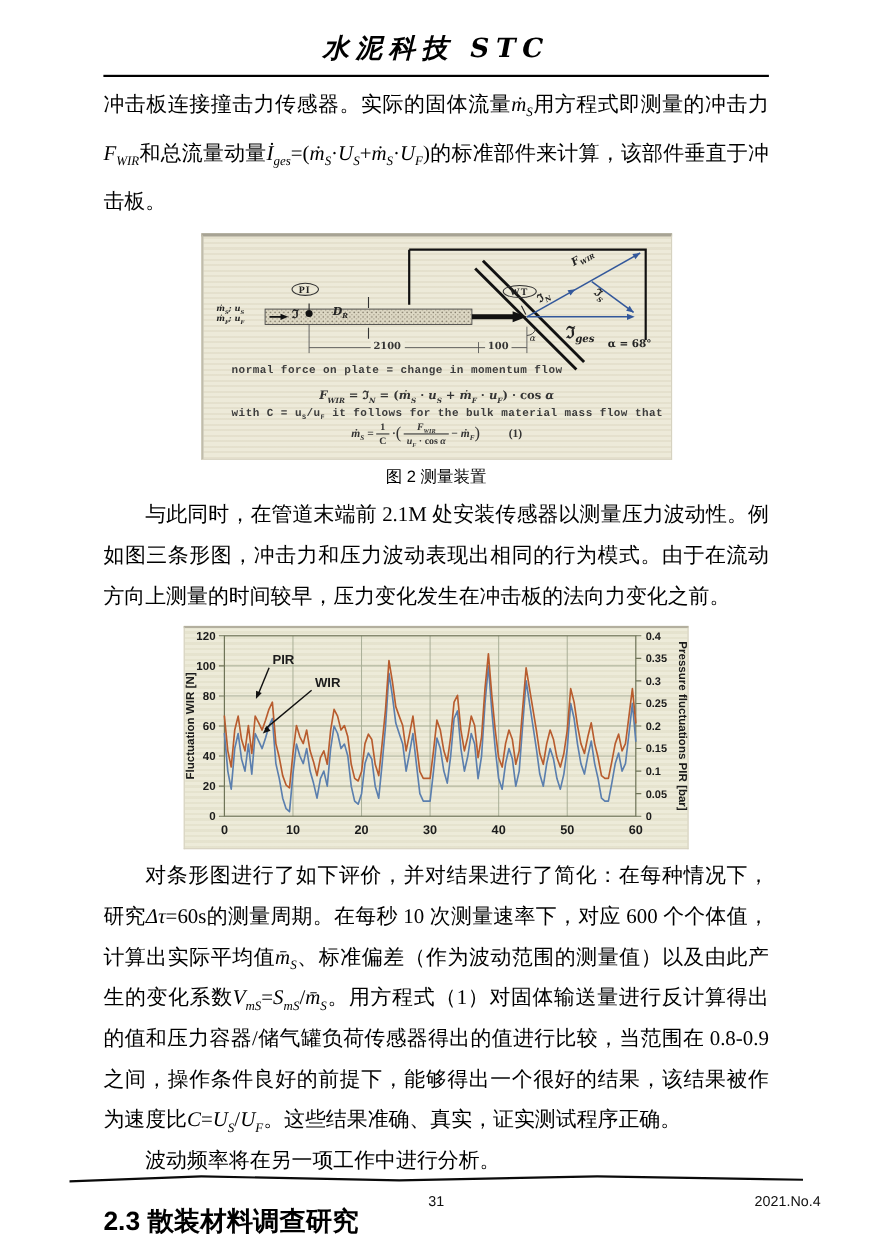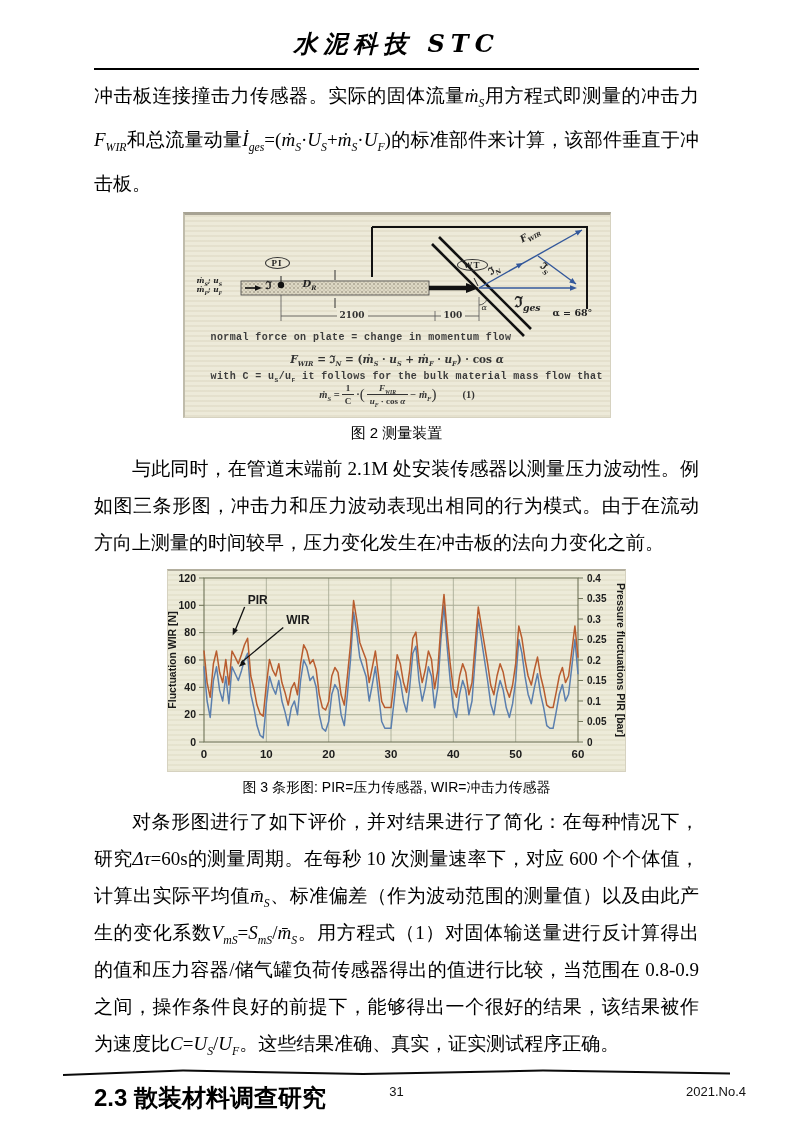--- a/index.html
+++ b/index.html
@@ -223,24 +223,24 @@
             <polyline points="36.0,95.8 39.1,130.0 42.2,146.4 45.4,109.5 48.5,95.8 51.6,119.1 54.7,130.0 57.8,105.4 60.9,132.7 64.0,95.8 67.2,102.7 70.3,109.5 73.4,99.9 76.5,89.0 79.6,82.2 82.8,123.2 85.9,136.8 89.0,154.6 92.1,164.2 95.2,166.9 98.3,132.7 101.5,105.4 104.6,116.3 107.7,123.2 110.8,109.5 113.9,130.0 117.0,140.9 120.2,154.6 123.3,136.8 126.4,130.0 129.5,143.7 132.6,109.5 135.7,89.0 138.9,95.8 142.0,109.5 145.1,105.4 148.2,116.3 151.3,143.7 154.4,157.3 157.6,160.1 160.7,150.5 163.8,123.2 166.9,113.6 170.0,119.1 173.1,143.7 176.3,154.6 179.4,123.2 182.5,89.0 185.6,41.2 188.7,61.7 191.8,86.3 194.9,95.8 198.1,105.4 201.2,130.0 204.3,113.6 207.4,95.8 210.5,123.2 213.7,150.5 216.8,157.3 219.9,157.3 223.0,157.3 226.1,130.0 229.2,99.9 232.3,109.5 235.5,130.0 238.6,140.9 241.7,116.3 244.8,82.2 247.9,75.3 251.0,109.5 254.2,130.0 257.3,116.3 260.4,95.8 263.5,105.4 266.6,136.8 269.8,116.3 272.9,68.5 276.0,34.3 279.1,75.3 282.2,109.5 285.3,136.8 288.5,146.4 291.6,123.2 294.7,109.5 297.8,119.1 300.9,143.7 304.0,130.0 307.1,89.0 310.3,48.0 313.4,68.5 316.5,89.0 319.6,109.5 322.7,132.7 325.9,143.7 329.0,123.2 332.1,109.5 335.2,119.1 338.3,136.8 341.4,146.4 344.6,132.7 347.7,109.5 350.8,68.5 353.9,82.2 357.0,105.4 360.1,123.2 363.3,132.7 366.4,116.3 369.5,102.7 372.6,123.2 375.7,136.8 378.8,154.6 381.9,157.3 385.1,157.3 388.2,140.9 391.3,123.2 394.4,113.6 397.5,130.0 400.6,123.2 403.8,95.8 406.9,68.5 410.0,102.7" fill="none" stroke="#5b7fae" stroke-width="1.5" stroke-linejoin="round" stroke-linecap="round"></polyline>
             <polyline points="36.0,80.0 39.1,111.6 42.2,126.3 45.4,92.7 48.5,80.0 51.6,101.3 54.7,111.6 57.8,88.6 60.9,114.0 64.0,80.0 67.2,86.1 70.3,92.7 73.4,83.7 76.5,73.8 79.6,67.3 82.8,105.0 85.9,117.7 89.0,134.1 92.1,142.7 95.2,145.2 98.3,114.0 101.5,88.6 104.6,98.8 107.7,105.0 110.8,92.7 113.9,111.6 117.0,121.4 120.2,134.1 123.3,117.7 126.4,111.6 129.5,123.8 132.6,92.7 135.7,73.8 138.9,80.0 142.0,92.7 145.1,88.6 148.2,98.8 151.3,123.8 154.4,136.6 157.6,139.0 160.7,130.4 163.8,105.0 166.9,96.4 170.0,101.3 173.1,123.8 176.3,134.1 179.4,105.0 182.5,73.8 185.6,29.6 188.7,48.4 191.8,71.4 194.9,80.0 198.1,88.6 201.2,111.6 204.3,96.4 207.4,80.0 210.5,105.0 213.7,130.4 216.8,136.6 219.9,136.6 223.0,136.6 226.1,111.6 229.2,83.7 232.3,92.7 235.5,111.6 238.6,121.4 241.7,98.8 244.8,67.3 247.9,61.1 251.0,92.7 254.2,111.6 257.3,98.8 260.4,80.0 263.5,88.6 266.6,117.7 269.8,98.8 272.9,55.0 276.0,23.4 279.1,61.1 282.2,92.7 285.3,117.7 288.5,126.3 291.6,105.0 294.7,92.7 297.8,101.3 300.9,123.8 304.0,111.6 307.1,73.8 310.3,36.1 313.4,55.0 316.5,73.8 319.6,92.7 322.7,114.0 325.9,123.8 329.0,105.0 332.1,92.7 335.2,101.3 338.3,117.7 341.4,126.3 344.6,114.0 347.7,92.7 350.8,55.0 353.9,67.3 357.0,88.6 360.1,105.0 363.3,114.0 366.4,98.8 369.5,86.1 372.6,105.0 375.7,117.7 378.8,134.1 381.9,136.6 385.1,136.6 388.2,121.4 391.3,105.0 394.4,96.4 397.5,111.6 400.6,105.0 403.8,80.0 406.9,55.0 410.0,86.1" fill="none" stroke="#b85c2e" stroke-width="1.5" stroke-linejoin="round" stroke-linecap="round"></polyline>
             <text x="79.63333333333333" y="32.96666666666667" text-anchor="start" font-size="12" font-family="&quot;Liberation Sans&quot;,&quot;DejaVu Sans&quot;,sans-serif" font-weight="bold" fill="#1b1b1b">PIR</text>
             <line x1="76.63333333333333" y1="35.96666666666667" x2="66.67333333333333" y2="60.39999999999999" stroke="#111" stroke-width="1.3"></line>
             <polygon points="64.67333333333333,64.39999999999999 64.80646640723417,56.86194484070103 69.96839877257115,59.03322424595649" fill="#111"></polygon>
             <text x="118.28" y="53.46666666666667" text-anchor="start" font-size="12" font-family="&quot;Liberation Sans&quot;,&quot;DejaVu Sans&quot;,sans-serif" font-weight="bold" fill="#1b1b1b">WIR</text>
             <line x1="115.28" y1="56.46666666666667" x2="72.90666666666667" y2="91.83333333333334" stroke="#111" stroke-width="1.3"></line>
             <polygon points="70.90666666666667,95.83333333333334 74.28479407095041,89.09328472516833 78.00120624091697,93.28235151658194" fill="#111"></polygon>
           </svg>
         </div>
-      <figcaption class="cap3">图 3 条形图: PIR=压力传感器, WIR=冲击力传感器</figcaption>
     </figure>
 
     <p class="body indent" style="margin-top:6px;"><span>对条形图进行了如下评价，并对结果进行了简化：在每种情况下，研究</span><span class="it">Δτ</span><span>=60s</span><span>的测量周期。在每秒 10 次测量速率下，对应 600 个个体值，计算出实际平均值</span><span class="it">m̄</span><sub class="it">S</sub><span>、标准偏差（作为波动范围的测量值）以及由此产生的变化系数</span><span class="it">V</span><sub class="it">mS</sub><span>=</span><span class="it">S</span><sub class="it">mS</sub><span>/</span><span class="it">m̄</span><sub class="it">S</sub><span>。用方程式（1）对固体输送量进行反计算得出的值和压力容器/储气罐负荷传感器得出的值进行比较，当范围在 0.8-0.9 之间，操作条件良好的前提下，能够得出一个很好的结果，该结果被作为速度比</span><span class="it">C</span><span>=</span><span class="it">U</span><sub class="it">S</sub><span>/</span><span class="it">U</span><sub class="it">F</sub><span>。这些结果准确、真实，证实测试程序正确。</span></p>
+    <p class="body indent">波动频率将在另一项工作中进行分析。</p>
 
     <h2 class="sec">2.3 散装材料调查研究</h2>
   </div>
 
   <div class="footer">
     <svg class="footer-line" viewBox="0 0 667 10">
       <polygon points="0,7 120,2.5 300,6 480,2.5 667,5.5 667,3.5 480,0.5 300,4 120,0.5 0,5" fill="#0a0a0a"></polygon>
     </svg>
     <div class="footer-texts">
       <span class="pagenum">31</span>

